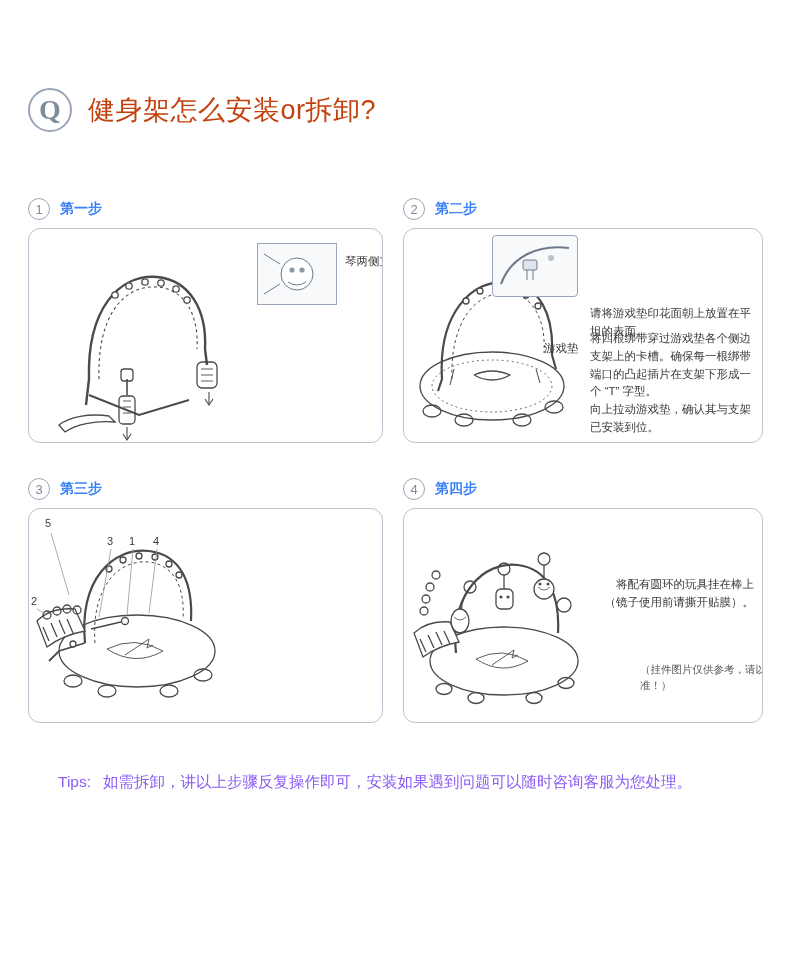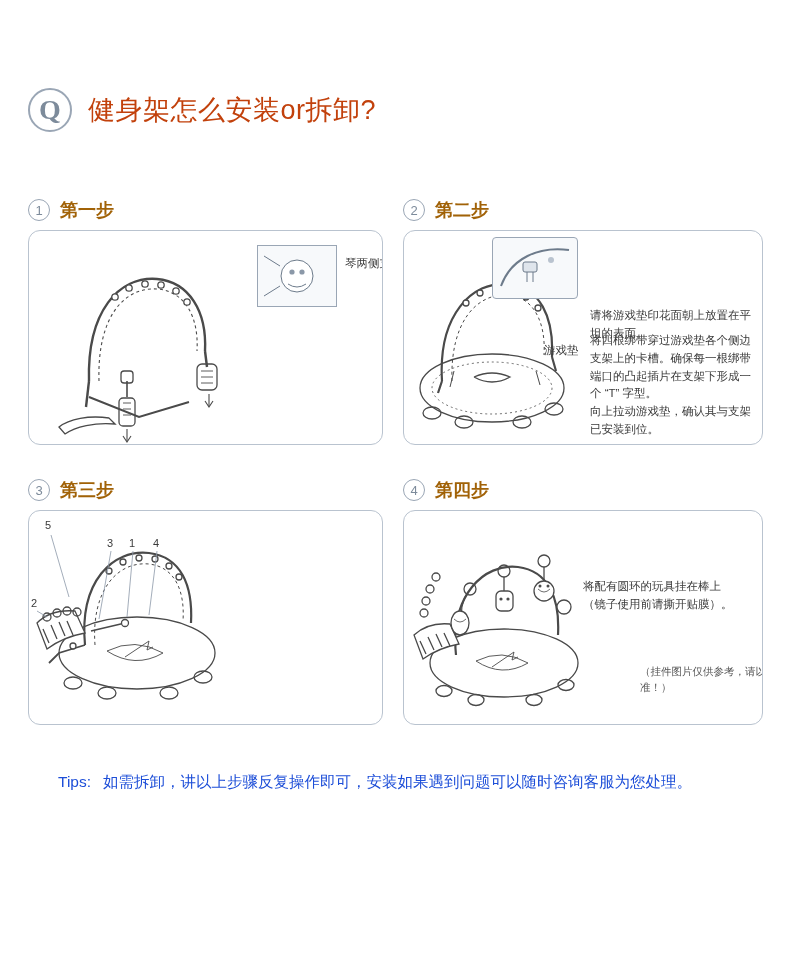--- a/index.html
+++ b/index.html
@@ -69,23 +69,23 @@
     border-radius: 50%;
     border: 1.5px solid #9aa6b5;
     color: #7d8b9b;
     font-size: 13px;
     display: flex;
     align-items: center;
     justify-content: center;
     box-sizing: border-box;
   }
   .step-title {
-    font-size: 18px;
+    font-size: 14px;
     font-weight: bold;
-    color: #a16207;
+    color: #3b82f6;
   }
   .panel {
     border: 1px solid #b9c3cf;
     border-radius: 12px;
     box-sizing: border-box;
     position: relative;
     overflow: hidden;
     background: #fff;
   }
   .panel-inner {
@@ -118,21 +118,21 @@
   
   .tips {
     position: absolute;
     left: 58px;
     top: 768px;
     width: 690px;
     display: flex;
     gap: 12px;
     font-size: 15.5px;
     line-height: 1.85;
-    color: #1d4ed8;
+    color: #8b5cf6;
   }
   .tips-label { flex: none; }
   .tips-body { flex: 1; }
 
   
   svg { display: block; }
 
   .zoom-box {
     position: absolute;
     border: 1px solid #9aa6b5;
@@ -400,21 +400,21 @@
                 <circle cx="26" cy="78" r="4"></circle>
                 <circle cx="22" cy="90" r="4"></circle>
                 <circle cx="20" cy="102" r="4"></circle>
 
                 <circle cx="160" cy="96" r="7" fill="#ffffff"></circle>
               </g>
             </g>
           </svg>
         </div>
 
-        <div class="caption" style="position:absolute; left:179px; top:66px; width:150px; line-height:1.6;">将配有圆环的玩具挂在棒上（镜子使用前请撕开贴膜）。</div>
+        <div class="caption" style="position:absolute; left:200px; top:66px; width:150px; line-height:1.6;text-align:right;">将配有圆环的玩具挂在棒上（镜子使用前请撕开贴膜）。</div>
         <div class="caption" style="position:absolute; left:192px; top:152px; width:160px; font-size:10.5px; color:#555;margin-left:44px;">（挂件图片仅供参考，请以实物为准！）</div>
       </div>
     </div>
   </div>
 
   <div class="tips">
     <div class="tips-label">Tips:</div>
     <div class="tips-body">如需拆卸，讲以上步骤反复操作即可，安装如果遇到问题可以随时咨询客服为您处理。</div>
   </div>
 

